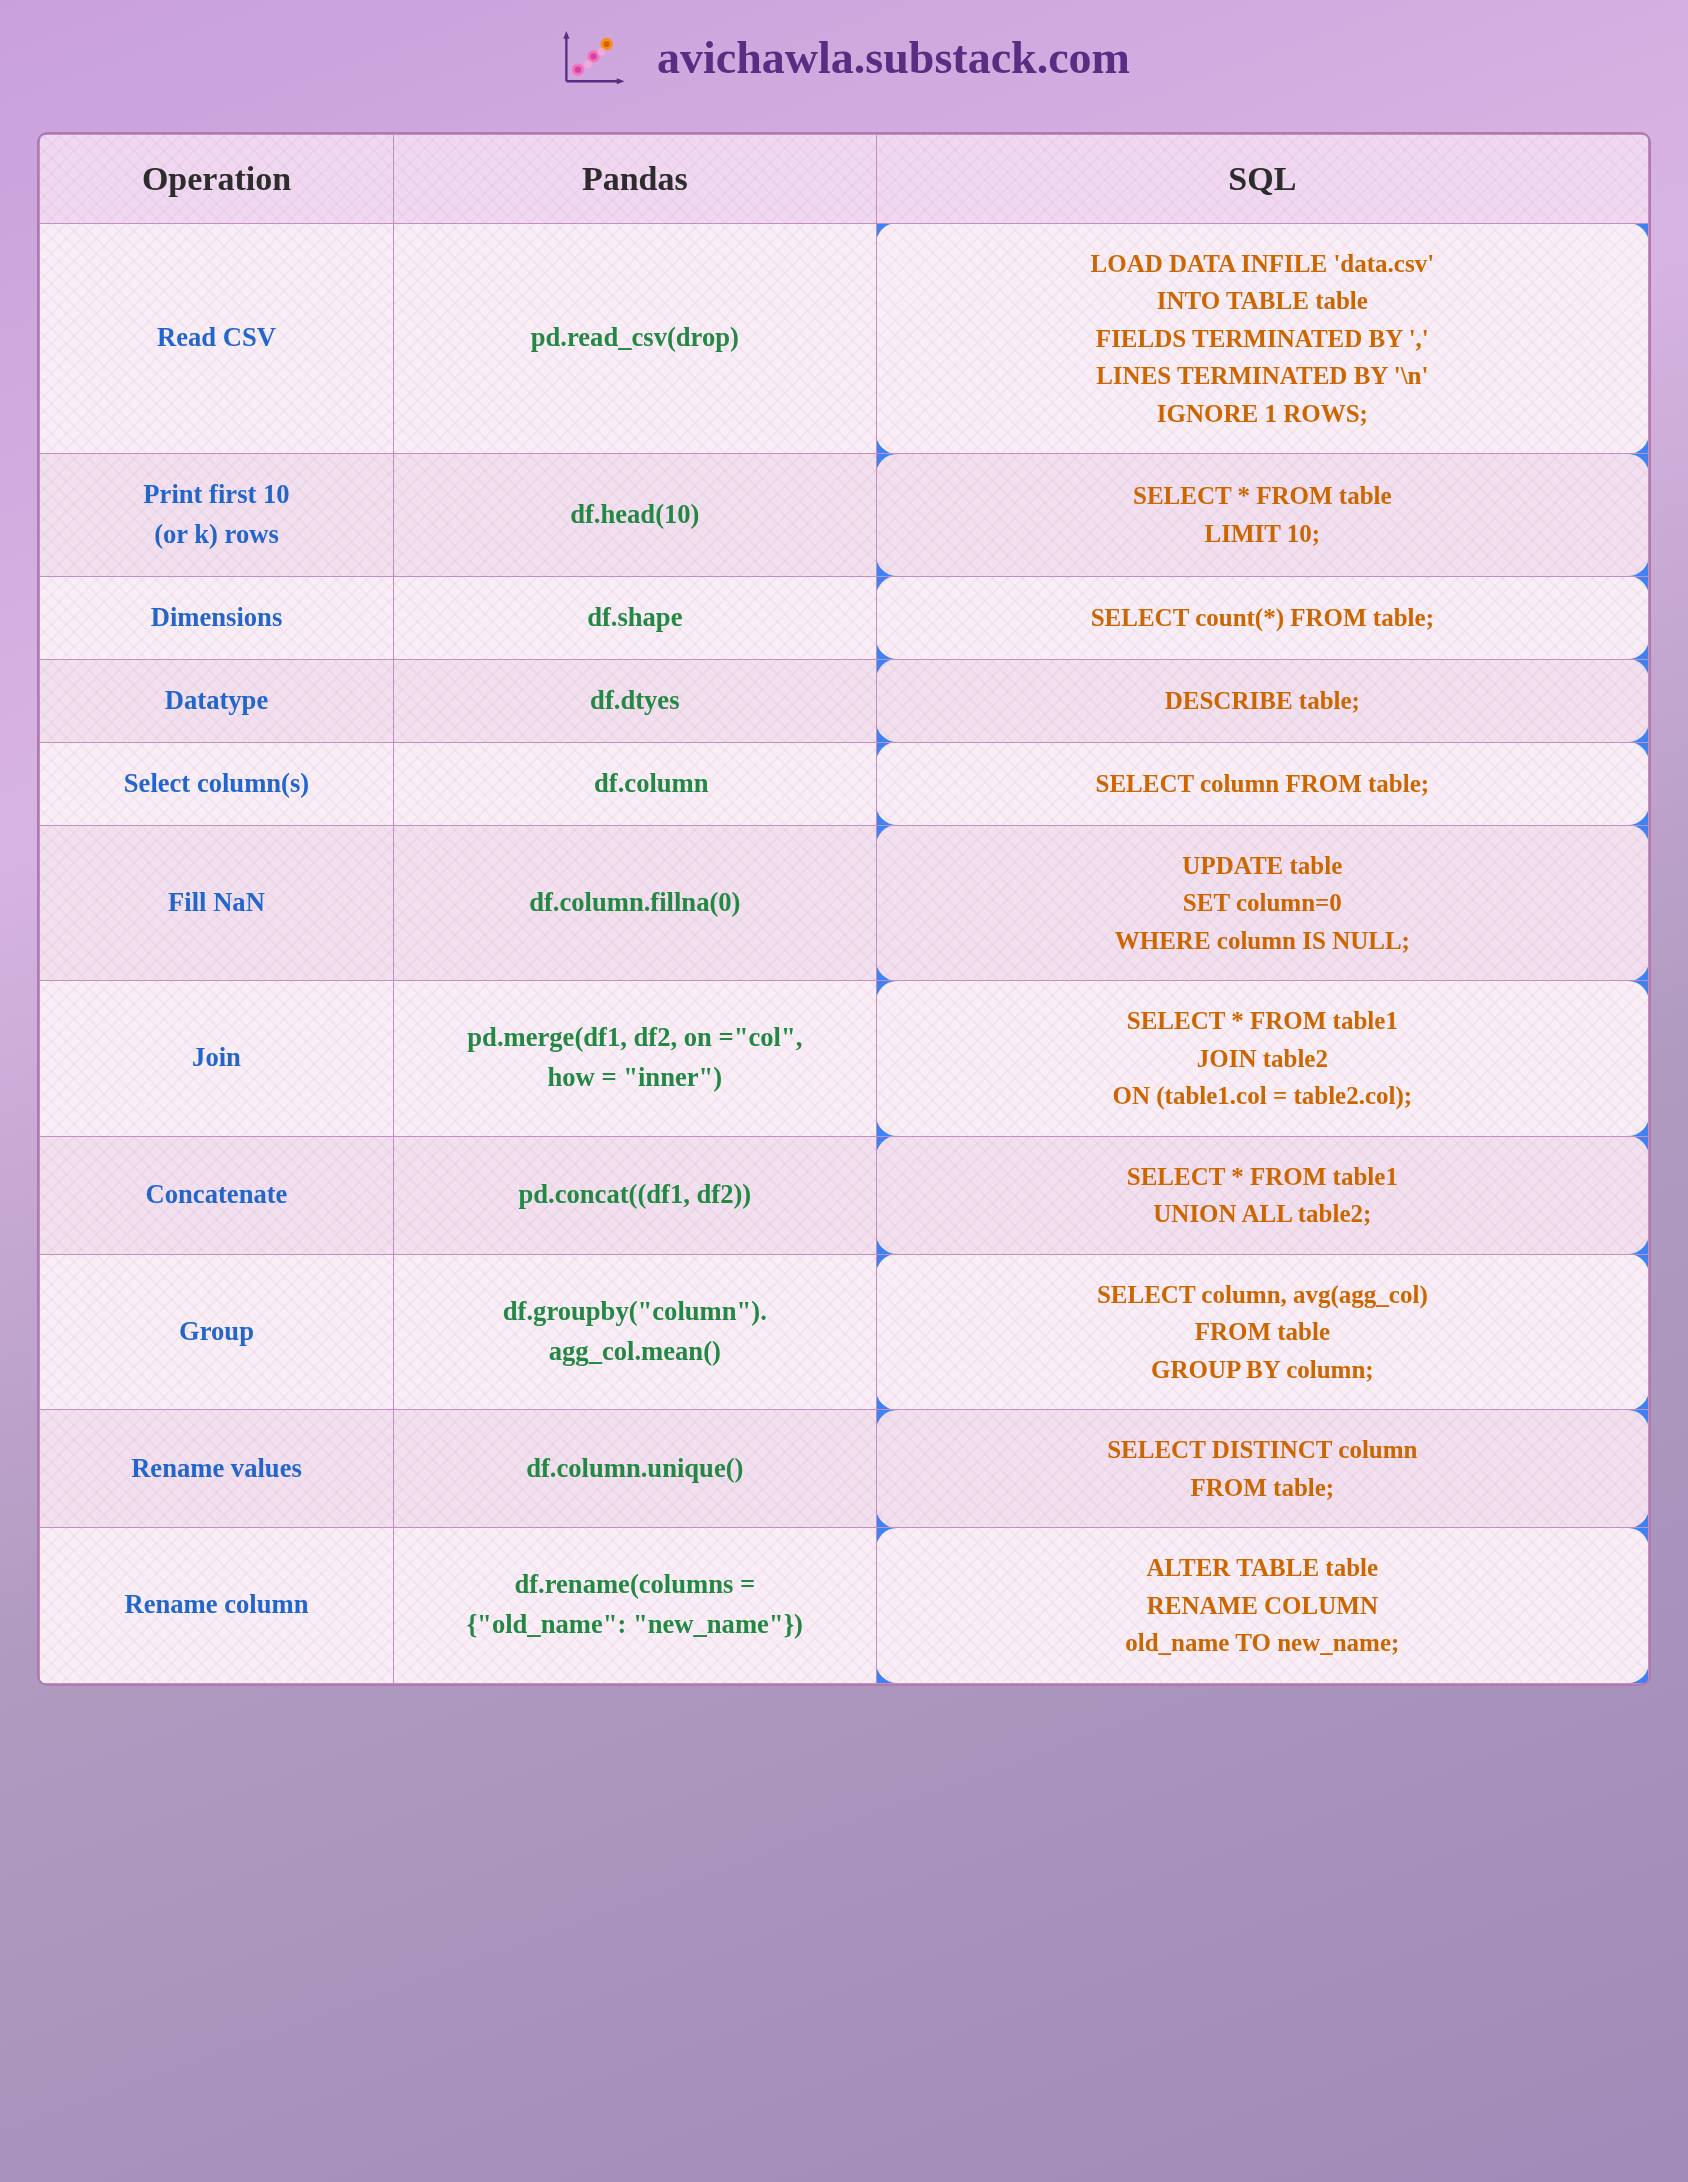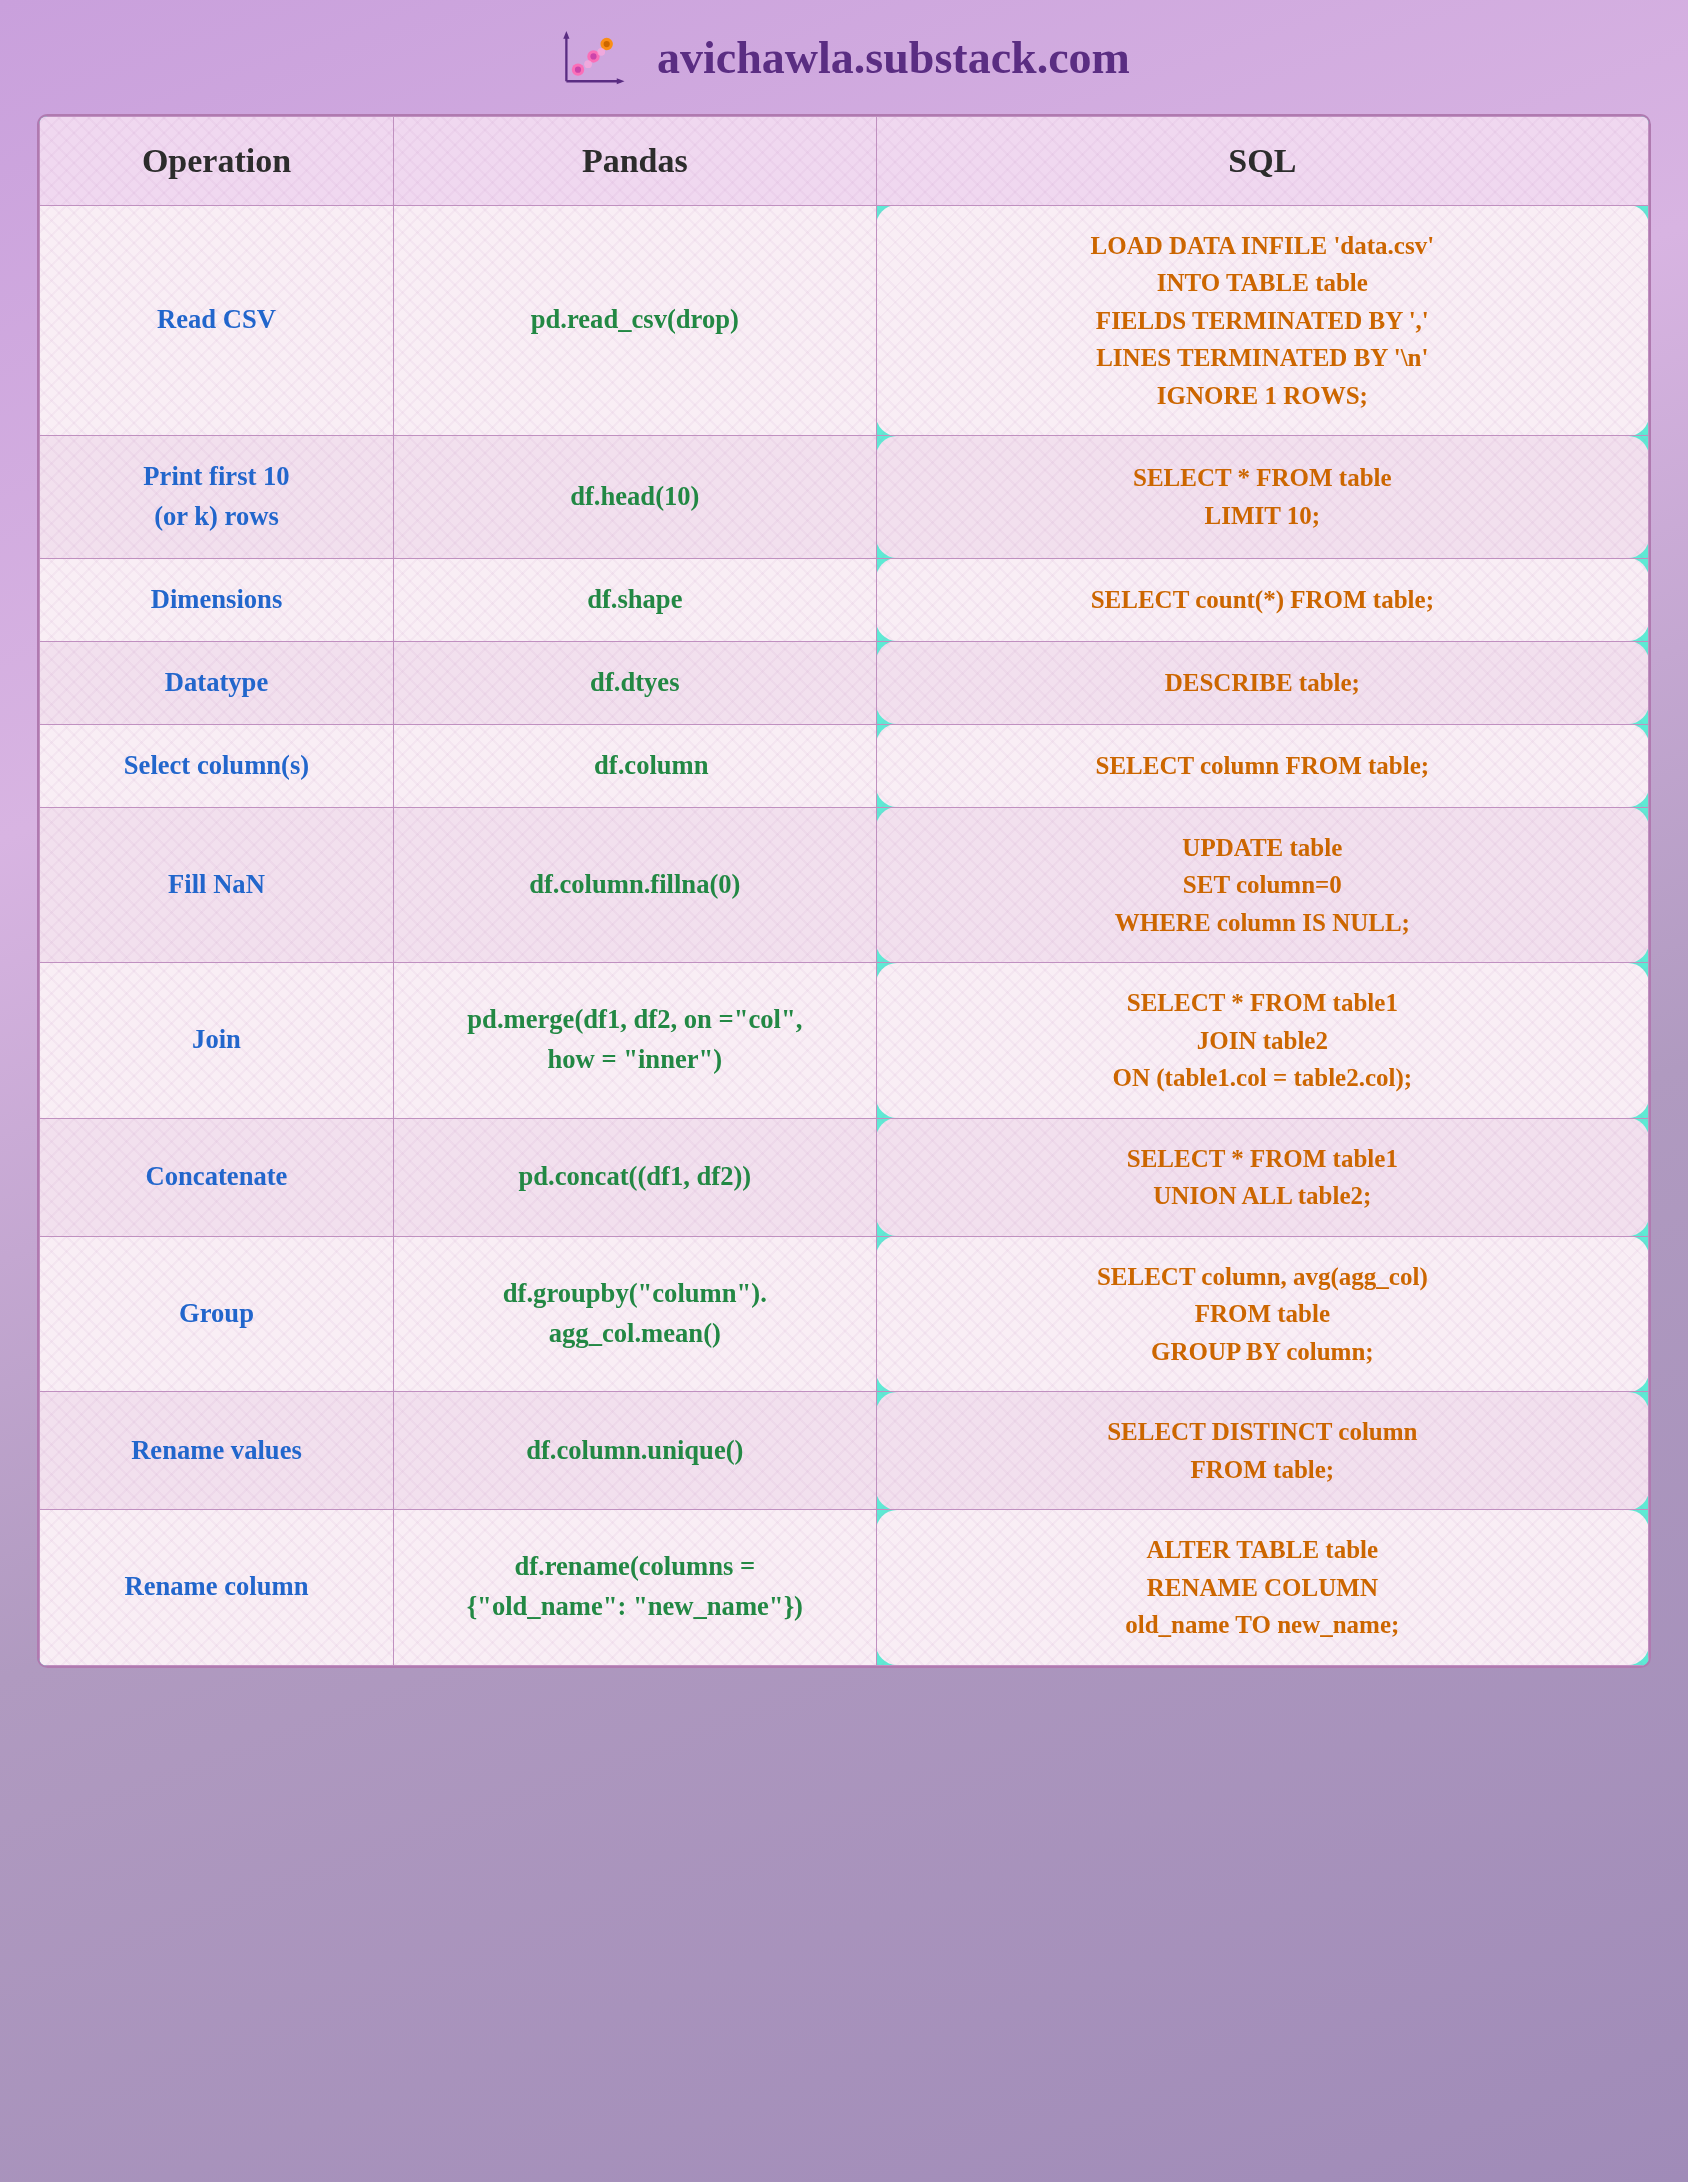--- a/index.html
+++ b/index.html
@@ -12,21 +12,21 @@
       flex-direction: column;
       align-items: center;
       padding: 17.7px 35px 35px 35px;
       font-family: 'Comic Sans MS', 'Chalkboard SE', cursive, sans-serif;
     }
 
     .header {
       display: flex;
       align-items: center;
       gap: 28px;
-      margin-bottom: 25px;
+      margin-bottom: 43px;
       margin-top: 8.9px;
     }
 
     .header-logo {
       width: 71px;
       height: 62px;
     }
 
     .header-title {
       font-size: 46px;
@@ -34,21 +34,21 @@
       color: #5a2d82;
       font-family: 'Comic Sans MS', cursive;
     }
 
     .table-container {
       width: 100%;
       max-width: 1614px;
       border: 2.7px solid #b07ab0;
       border-radius: 10.6px;
       overflow: hidden;
-      background: #5eead4;
+      background: #3b82f6;
     }
 
     table {
       width: 100%;
       border-collapse: collapse;
     }
 
     thead tr {
       background: #f0d8f0;
     }

